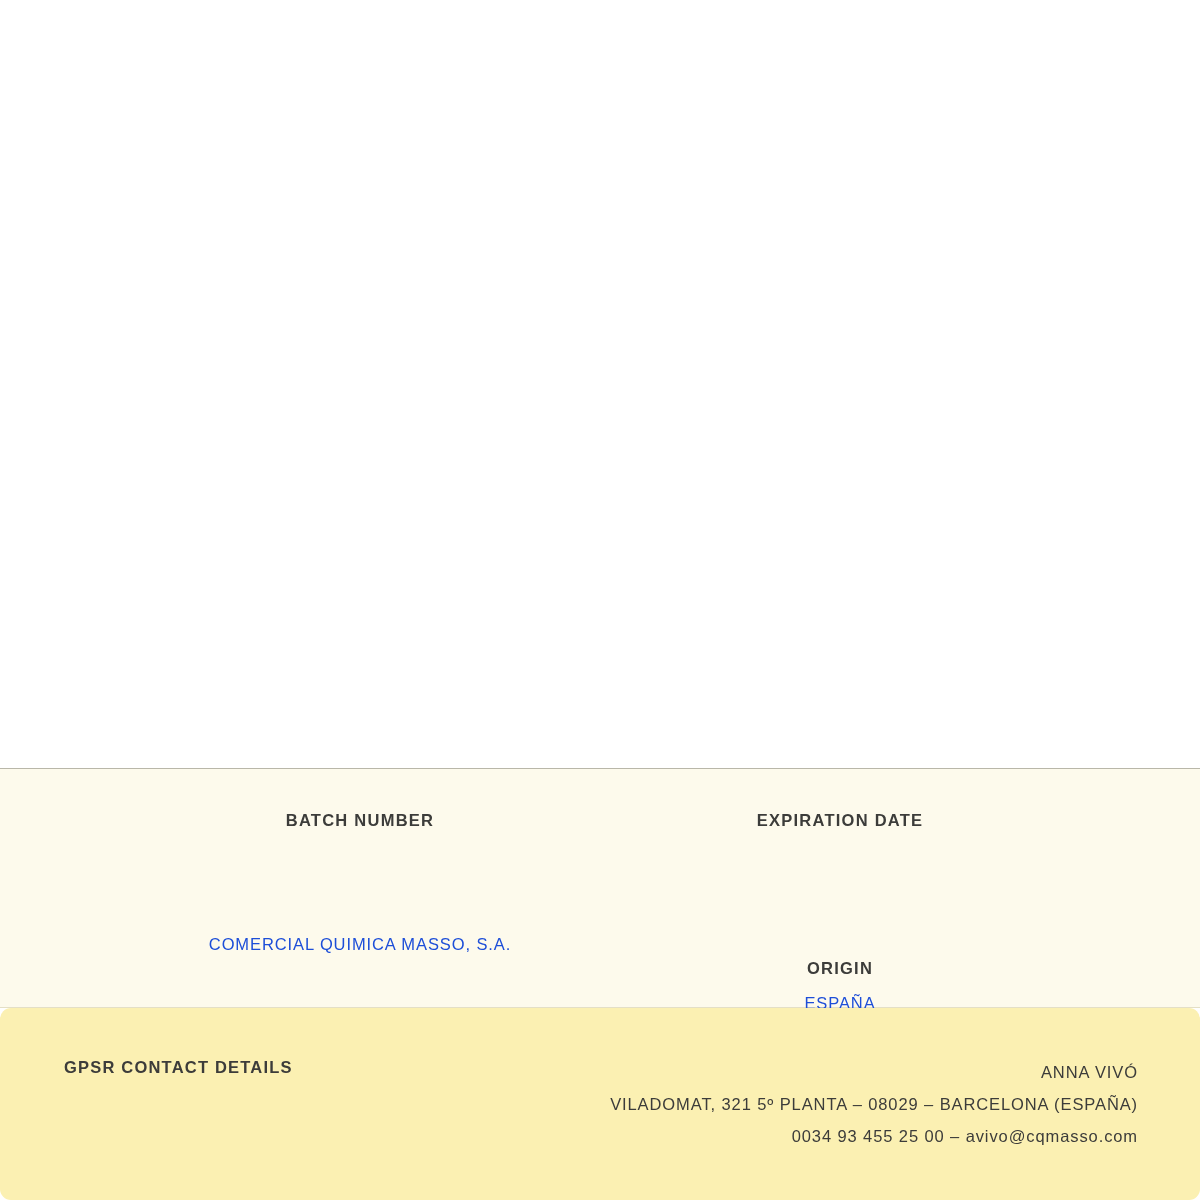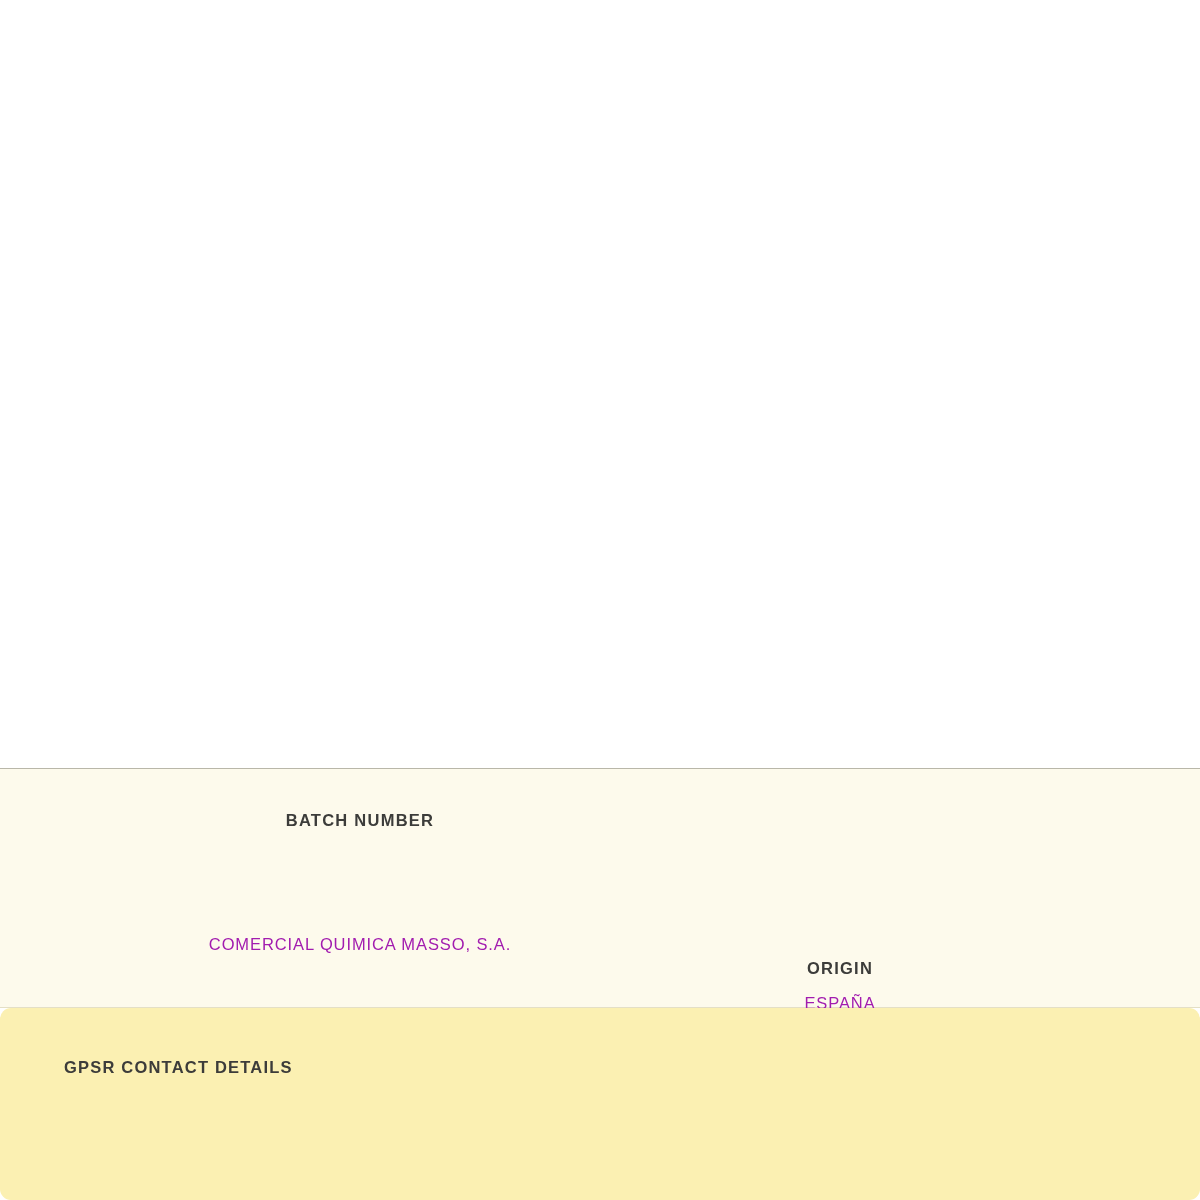--- a/index.html
+++ b/index.html
@@ -50,21 +50,21 @@
     font-size: 16.5px;
     font-weight: bold;
     letter-spacing: 1.25px;
     color: #3c3c3a;
     white-space: nowrap;
   }
   .field-value {
     font-size: 16.5px;
     font-weight: normal;
     letter-spacing: 0.9px;
-    color: #a21caf;
+    color: #1d4ed8;
     white-space: nowrap;
     margin-top: 16px;
   }
   
   .f-batch    { left: 180px;  top: 42px;  width: 360px; }
   .f-exp      { left: 660px;  top: 42px;  width: 360px; }
   .f-legal    { left: 180px;  top: 150px; width: 360px; }
   .f-origin   { left: 660px;  top: 150px; width: 360px; margin-top: 40px; }
 
   
@@ -108,30 +108,39 @@
   <div class="top-blank"></div>
 
   <div class="info-panel">
     <div class="info-grid">
 
       <div class="field f-batch">
         <div class="field-label">BATCH NUMBER</div>
         <div class="field-value"></div>
       </div>
 
+      <div class="field f-exp">
+        <div class="field-label">EXPIRATION DATE</div>
+        <div class="field-value"></div>
+      </div>
 
       <div class="field f-legal">
         <div class="field-value">COMERCIAL QUIMICA MASSO, S.A.</div>
       </div>
 
       <div class="field f-origin">
         <div class="field-label">ORIGIN</div>
         <div class="field-value">ESPAÑA</div>
       </div>
 
     </div>
   </div>
 
   <div class="contact-panel">
     <div class="gpsr-title">GPSR CONTACT DETAILS</div>
+    <div class="contact-lines">
+      <div class="contact-line">ANNA VIVÓ</div>
+      <div class="contact-line">VILADOMAT, 321 5º PLANTA – 08029 – BARCELONA (ESPAÑA)</div>
+      <div class="contact-line">0034 93 455 25 00 – avivo@cqmasso.com</div>
+    </div>
   </div>
 
 </div>
 
 </body></html>

